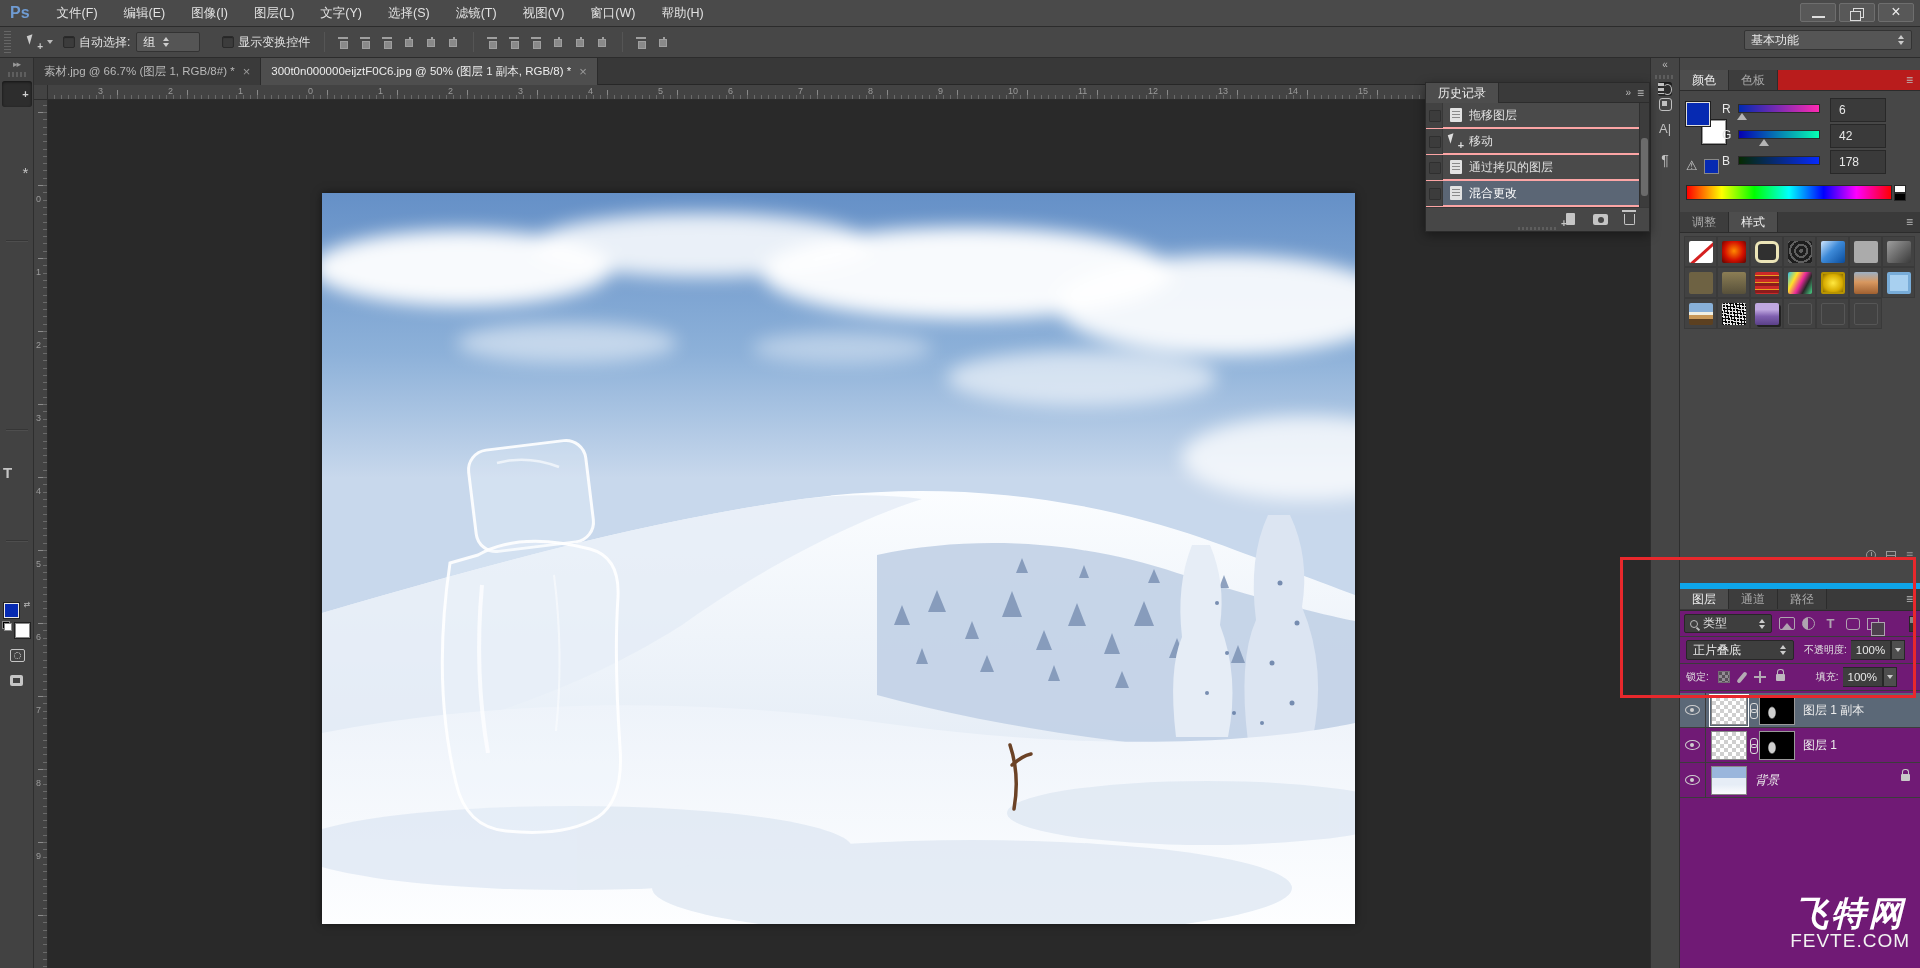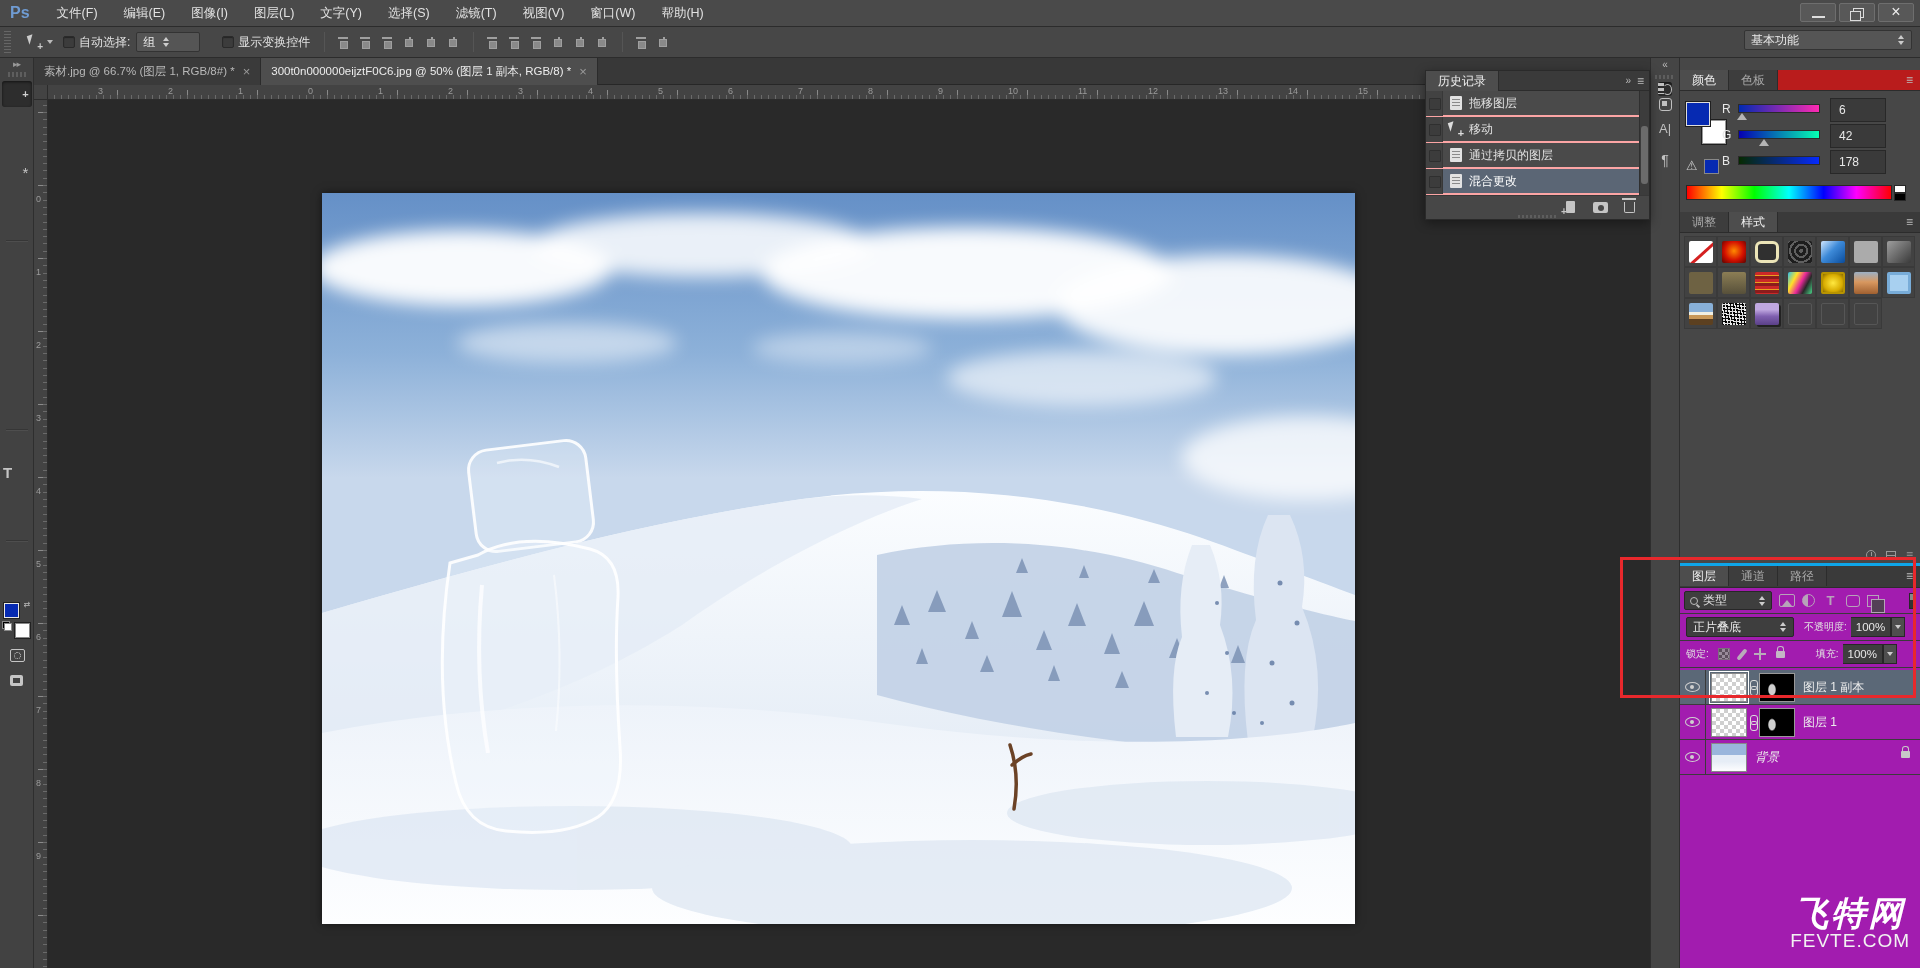--- a/index.html
+++ b/index.html
@@ -115,21 +115,21 @@
 .strip-icon{width:26px;height:30px;margin:2px auto;display:flex;align-items:center;justify-content:center;color:#c0c0c0;border-radius:3px}
 .strip-icon.selected{background:#2d2d2d;box-shadow:inset 0 1px 3px rgba(0,0,0,.6)}
 .si-hist{position:relative;width:14px;height:14px}
 .si-hist::before{content:"";position:absolute;left:0;top:1px;width:6px;height:11px;background:repeating-linear-gradient(#c0c0c0 0 3px,transparent 3px 5px)}
 .si-hist::after{content:"";position:absolute;right:0;top:2px;width:7px;height:9px;border:1.5px solid #c0c0c0;border-radius:50%;border-left-color:transparent}
 .si-3d{position:relative;width:13px;height:13px;border:1.5px solid #c0c0c0}
 .si-3d::after{content:"";position:absolute;left:2px;top:2px;width:5px;height:5px;background:#c0c0c0}
 .si-char{font-size:13px;color:#c0c0c0}
 .si-para{font-size:14px;color:#c0c0c0}
 
-#history{position:absolute;left:1425px;top:70px;width:225px;height:150px;background:#474747;border:1px solid #2a2a2a;box-shadow:0 3px 10px rgba(0,0,0,.4)}
+#history{position:absolute;left:1425px;top:82px;width:225px;height:150px;background:#474747;border:1px solid #2a2a2a;box-shadow:0 3px 10px rgba(0,0,0,.4)}
 #hist-tabs{height:20px;background:#3a3a3a;display:flex;border-bottom:1px solid #2c2c2c}
 .ptab{padding:0 12px;height:20px;line-height:20px;font-size:12px;color:#a8a8a8;background:#3d3d3d;border-right:1px solid #2c2c2c}
 .ptab.active{background:#4d4d4d;color:#eee}
 .panel-menu{margin-left:auto;display:flex;align-items:center;gap:6px;padding-right:6px;color:#bbb;font-size:10px}
 .pm-lines{font-size:12px;letter-spacing:-1px}
 #hist-rows{position:absolute;left:0;top:20px;right:10px;bottom:24px}
 .hrow{height:26px;display:flex;align-items:center;border-bottom:2px solid #fca5a5;background:#4a4a4a}
 .hrow.selected{background:#5b6675}
 .hrow.selected .hlabel{color:#fff}
 .hwell{width:17px;height:25px;background:#424242;border-right:1px solid #383838;position:relative}
@@ -190,21 +190,21 @@
 .sg15 .sg-sw{background:linear-gradient(#88b0d8 0 42%,#f0f0e4 42% 55%,#c89858 55% 75%,#5c4020 75%)}
 .sg16 .sg-sw{background:repeating-linear-gradient(45deg,#fff 0 2px,#111 2px 4px),repeating-linear-gradient(-45deg,#fff 0 3px,#222 3px 5px);background-blend-mode:difference}
 .sg17 .sg-sw{background:linear-gradient(#c0a8e0 0 30%,#8060b0 60%,#5a4088);box-shadow:2px 2px 0 #222}
 .sg-empty .sg-sw{border:1px solid #565656;background:transparent}
 
 #dock-mini{position:absolute;left:0;top:490px;width:240px;height:14px;display:flex;align-items:center;justify-content:flex-end;gap:10px;padding-right:8px;color:#999}
 .dm-clock{width:10px;height:10px;border:1.5px solid #999;border-radius:50%;position:relative}
 .dm-clock::after{content:"";position:absolute;left:4px;top:1px;width:1.5px;height:4px;background:#999}
 .dm-grid{width:10px;height:9px;border:1px solid #999;background:linear-gradient(90deg,transparent 45%,#999 45% 55%,transparent 55%),linear-gradient(transparent 45%,#999 45% 55%,transparent 55%)}
 
-#layers{position:absolute;left:0;top:505px;width:240px;bottom:0;background:#a21caf;border-top:3px solid #0ea5e9}
+#layers{position:absolute;left:0;top:525px;width:240px;bottom:0;background:#701a75;border-top:6px solid #0ea5e9}
 #layer-tabs{height:22px;background:#3a3a3a;display:flex;border-bottom:1px solid #2c2c2c}
 #filter-row{height:26px;display:flex;align-items:center;padding:0 4px;gap:7px;border-bottom:1px solid #3a3a3a}
 #type-dd{width:88px;height:19px;background:#3e3e3e;border:1px solid #272727;border-radius:2px;display:flex;align-items:center;gap:5px;padding:0 5px;color:#e0e0e0}
 .mag{width:8px;height:8px;border:1.5px solid #bbb;border-radius:50%;position:relative;flex:none}
 .mag::after{content:"";position:absolute;width:2px;height:4px;background:#bbb;left:6px;top:6px;transform:rotate(-45deg)}
 #type-dd .dcaret{margin-left:auto}
 .fi{position:relative;width:17px;height:15px;opacity:.85}
 .fi-pic{width:16px;height:13px;border:1px solid #bbb;border-radius:2px;overflow:hidden}
 .fi-pic::after{content:"";position:absolute;left:2px;bottom:0;border-left:5px solid transparent;border-right:5px solid transparent;border-bottom:6px solid #bbb}
 .fi-adj{width:13px;height:13px;border:1px solid #bbb;border-radius:50%;background:linear-gradient(90deg,#bbb 50%,transparent 50%)}

